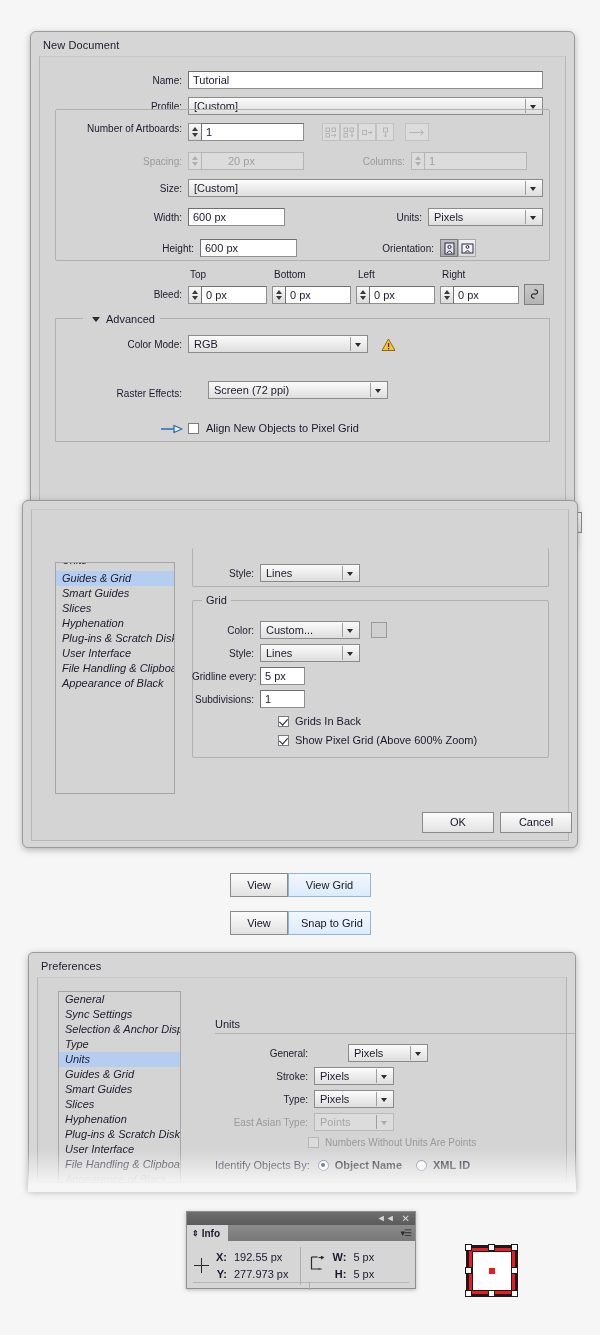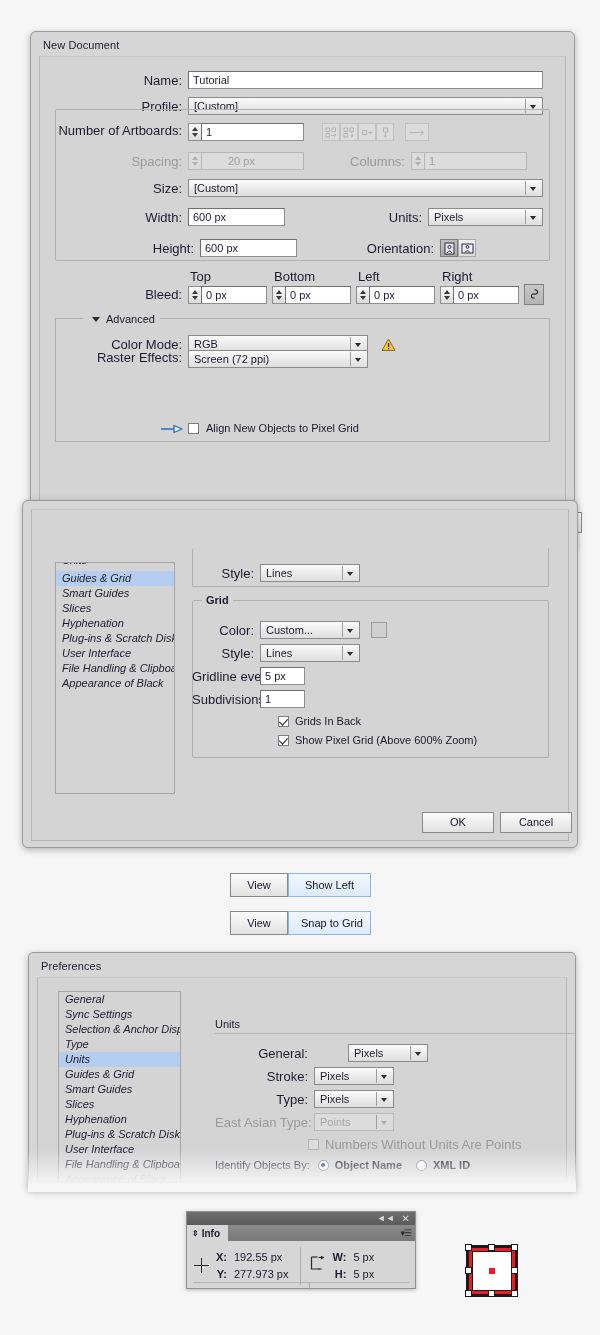--- a/index.html
+++ b/index.html
@@ -31,21 +31,21 @@
   }
   .dlg-body {
     margin:0 8px 8px 8px;
     background:#d4d4d4;
     border:1px solid #b6b6b6;
     border-top-color:#c9c9c9;
   }
   .lbl {
     text-align:right;
     padding-right:6px;
-    font-size:13px;
+    font-size:10px;
     color:#1b1b2e;
     white-space:nowrap;
     flex:none;
   }
   .lbl.dim { color:#9a9a9a; }
 
   
   .tinput {
     background:#fff;
     border:1px solid #8f8f8f;
@@ -132,21 +132,20 @@
     border:1px solid #b0b0b0;
     border-radius:2px;
   }
   .group-label {
     position:absolute;
     top:-7px; left:9px;
     background:#d4d4d4;
     padding:0 4px;
     font-size:11px;
     color:#1b1b2e;
-    font-weight:bold;
   }
 
   
   .cbx {
     width:11px; height:11px;
     background:#fff;
     border:1px solid #7c7c7c;
     display:inline-block;
     position:relative;
     flex:none;
@@ -440,21 +439,21 @@
       <div class="ddown" style="width:180px;">RGB</div>
       <div class="warn" style="margin-left:13px;">
         <svg width="15" height="14" viewBox="0 0 15 14">
             <path d="M7.5 1 L14 12.5 H1 Z" fill="#f7c52e" stroke="#8a6a12" stroke-width="1"></path>
             <rect x="6.9" y="5" width="1.3" height="4" fill="#3a2c05"></rect>
             <rect x="6.9" y="10" width="1.3" height="1.3" fill="#3a2c05"></rect>
           </svg>
       </div>
     </div>
 
-    <div class="abs" style="left:0; top:293px; width:100%; display:flex; align-items:flex-start;">
+    <div class="abs" style="left:0; top:324px; width:100%; display:flex; align-items:flex-end;gap:20px;">
       <div class="lbl" style="width:148px;">Raster Effects:</div>
       <div class="ddown" style="width:180px;">Screen (72 ppi)</div>
     </div>
 
 
     <div class="abs" style="left:148px; top:365px; display:flex; align-items:center; gap:7px;">
       <span style="position:absolute; left:-28px; top:1px;">
         <svg width="24" height="12" viewBox="0 0 24 12">
             <path d="M1 6 h13 v-3.5 l8 3.5 -8 3.5 v-3.5" fill="#eaf2fb" stroke="#2b6cb0" stroke-width="1.3" stroke-linejoin="round"></path>
           </svg>
@@ -531,21 +530,21 @@
       <span>Show Pixel Grid (Above 600% Zoom)</span>
     </div>
 
     <div class="btn" style="position:absolute; left:390px; top:302px; width:72px;">OK</div>
     <div class="btn" style="position:absolute; left:468px; top:302px; width:72px;">Cancel</div>
   </div>
 </div>
 
 <div class="abs" style="left:230px; top:873px; display:flex;">
   <div class="btn" style="width:58px; height:24px; line-height:22px;">View</div>
-  <div class="btn" style="width:83px; height:24px; line-height:22px; background:linear-gradient(#f2f7fd,#dcebfa); border-color:#8fb6dd;">Show Left</div>
+  <div class="btn" style="width:83px; height:24px; line-height:22px; background:linear-gradient(#f2f7fd,#dcebfa); border-color:#8fb6dd;">View Grid</div>
 </div>
 
 <div class="abs" style="left:230px; top:911px; display:flex;">
   <div class="btn" style="width:58px; height:24px; line-height:22px;">View</div>
   <div class="btn" style="width:83px; height:24px; line-height:22px; background:linear-gradient(#f2f7fd,#dcebfa); border-color:#8fb6dd;">Snap to Grid</div>
 </div>
 
 <div class="dialog" style="left:28px; top:952px; width:548px; height:238px; border-radius:5px 5px 0 0; overflow:hidden;">
 
   <div class="dlg-title">Preferences</div>

